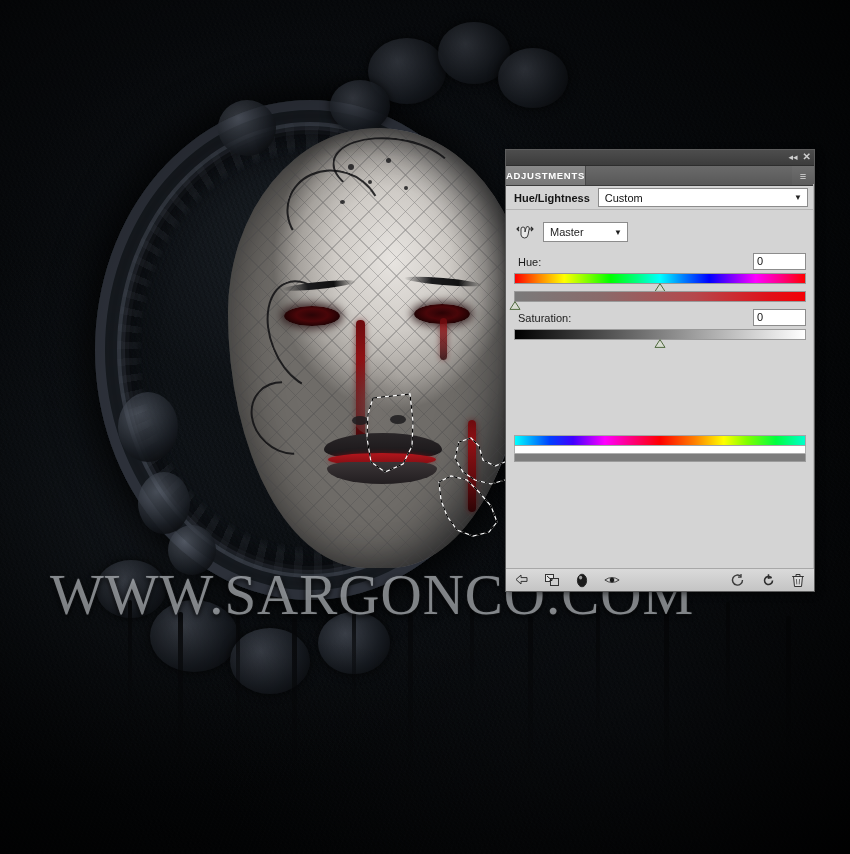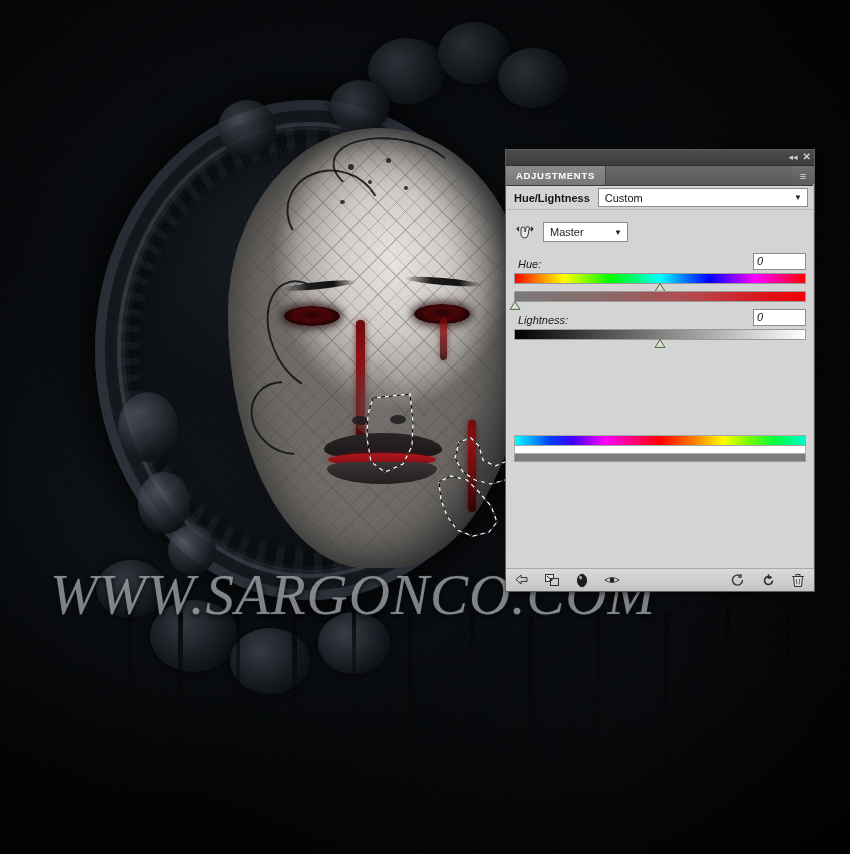--- a/index.html
+++ b/index.html
@@ -5,21 +5,21 @@
 <style>
   html,body{margin:0;padding:0;background:#000;}
   body{
     width:850px;height:854px;overflow:hidden;position:relative;
     font-family:"Liberation Sans", sans-serif;
   }
 
   
   #artwork{
     position:absolute;left:0;top:0;width:850px;height:854px;
-    background:#050608;overflow:hidden;font-style:italic;
+    background:#050608;overflow:hidden;
   }
   .bg-wash{position:absolute;inset:0;}
   .bg-wash.a{
     background:
       radial-gradient(ellipse 420px 330px at 300px 250px, rgba(40,48,56,.55) 0%, rgba(18,22,27,.25) 45%, rgba(0,0,0,0) 72%),
       radial-gradient(ellipse 520px 400px at 150px 520px, rgba(28,34,41,.45) 0%, rgba(0,0,0,0) 70%),
       radial-gradient(ellipse 600px 500px at 640px 700px, rgba(16,20,25,.6) 0%, rgba(0,0,0,0) 72%),
       linear-gradient(160deg,#0b0e12 0%,#070a0d 40%,#030405 100%);
   }
   .bg-wash.grain{
@@ -155,21 +155,21 @@
   }
   .topbar-btns{position:absolute;right:3px;top:1px;display:flex;gap:5px;align-items:center;}
   .tb-ico{color:#cfcfcf;font-size:9px;line-height:12px;cursor:pointer;}
   .tb-ico.close{font-size:10px;font-weight:bold;}
 
   .tabstrip{
     height:19px;background:linear-gradient(180deg,#6e6e6e,#5c5c5c);
     display:flex;align-items:stretch;position:relative;border-bottom:1px solid #3a3a3a;
   }
   .tab{
-    padding:0 10px;display:flex;align-items:center;
+    padding:0 0;display:flex;align-items:center;
     background:linear-gradient(180deg,#808080,#6b6b6b);
     color:#ececec;font-size:9.5px;font-weight:bold;letter-spacing:.7px;
     border-right:1px solid #474747;cursor:pointer;
   }
   .tab.active{background:linear-gradient(180deg,#8a8a8a,#787878);color:#fff;}
   .tabstrip .filler{flex:1;background:linear-gradient(180deg,#6a6a6a,#585858);}
   .menu-ico{
     width:22px;display:flex;align-items:center;justify-content:center;
     color:#ddd;font-size:11px;cursor:pointer;
   }
@@ -190,21 +190,21 @@
 
   .row-master{display:flex;align-items:center;gap:8px;height:26px;margin:2px 0 8px 2px;}
   .scrub-icon{width:19px;height:19px;cursor:pointer;position:relative;}
   .channel-select{
     width:75px;height:18px;background:#fff;border:1px solid #8c8c8c;
     display:flex;align-items:center;padding:0 2px 0 6px;font-size:11px;cursor:pointer;
   }
   .channel-select .arrow{margin-left:auto;font-size:8px;padding-right:3px;}
 
   .slider-block{margin-bottom:7px;}
-  .slider-head{display:flex;align-items:flex-end;height:17px;font-style:italic;}
+  .slider-head{display:flex;align-items:center;height:17px;}
   .slider-label{font-size:11px;color:#1a1a1a;padding-left:4px;}
   .slider-value{
     margin-left:auto;width:45px;height:15px;background:#fff;border:1px solid #8c8c8c;
     font-size:11px;text-align:left;padding:0 3px;line-height:15px;color:#111;
   }
   .slider-track{position:relative;height:9px;margin-top:3px;border:1px solid #9a9a9a;}
   .slider-track.hue{background:linear-gradient(90deg,
       #ff0000 0%, #ff8000 8%, #ffff00 17%, #80ff00 25%, #00ff00 33%,
       #00ff80 42%, #00ffff 50%, #0080ff 58%, #0000ff 67%,
       #8000ff 75%, #ff00ff 83%, #ff0080 92%, #ff0000 100%);}
@@ -393,21 +393,21 @@
         <span class="thumb" style="left:0%;">
           <svg width="12" height="9" viewBox="0 0 12 9">
               <path d="M6 0.6 L11 8.4 L1 8.4 Z" fill="#d8dcd2" stroke="#4f6a3e" stroke-width="1"></path>
             </svg>
         </span>
       </div>
     </div>
 
     <div class="slider-block">
       <div class="slider-head">
-        <span class="slider-label">Lightness:</span>
+        <span class="slider-label">Saturation:</span>
         <span class="slider-value">0</span>
       </div>
       <div class="slider-track light">
         <span class="thumb" style="left:50%;">
           <svg width="12" height="9" viewBox="0 0 12 9">
               <path d="M6 0.6 L11 8.4 L1 8.4 Z" fill="#d8dcd2" stroke="#4f6a3e" stroke-width="1"></path>
             </svg>
         </span>
       </div>
     </div>

